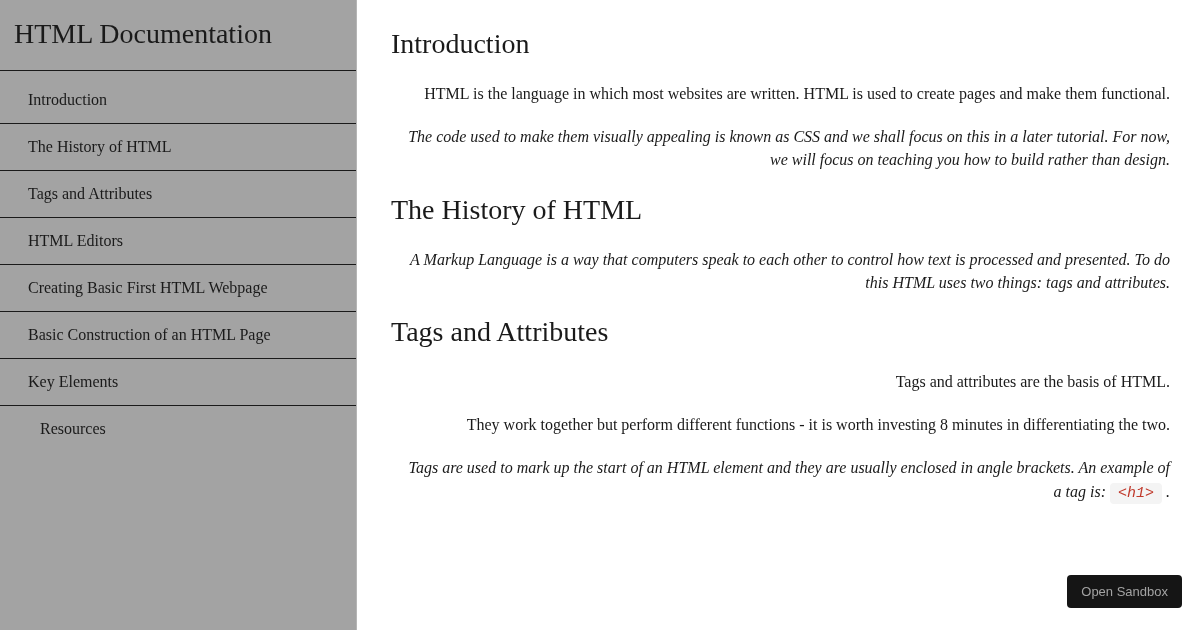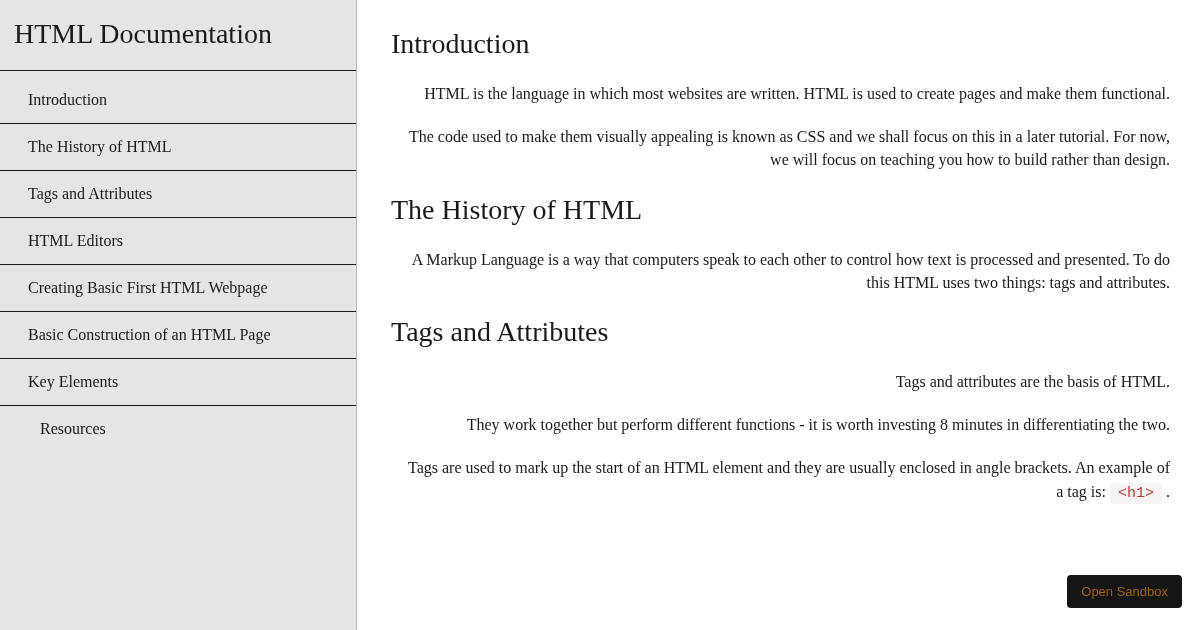--- a/index.html
+++ b/index.html
@@ -7,21 +7,21 @@
     width: 1200px;
     height: 630px;
     font-family: Georgia, 'Times New Roman', serif;
     color: #1a1a1a;
     background: #fff;
     overflow: hidden;
   }
   .layout { display: flex; width: 100%; height: 100%; }
   .sidebar {
     width: 357px;
-    background: #e5e5e5;
+    background: #a3a3a3;
     border-right: 1px solid #b5b5b5;
     padding: 12px 0 12px 0;
     flex-shrink: 0;
   }
   .sidebar-title {
     font-size: 28px;
     font-weight: 400;
     padding: 6px 14px 20px 14px;
     border-bottom: 1px solid #1a1a1a;
   }
@@ -47,36 +47,36 @@
     font-size: 28px;
     font-weight: 400;
     margin: 0 0 22px 0;
   }
   .section .body { padding-left: 14px; margin-bottom: 22px; text-align: right; }
   .section p {
     font-size: 16px;
     line-height: 1.45;
     margin-bottom: 20px;
   }
-  .section p:last-child { margin-bottom: 0; }
+  .section p:last-child { margin-bottom: 0; font-style: italic; }
   code.inline {
     font-family: "Courier New", monospace;
     color: #c0392b;
     background: #f4f4f4;
     padding: 2px 8px;
     border-radius: 4px;
     font-size: 15px;
   }
 
   .sandbox-btn {
     position: absolute;
     right: 18px;
     bottom: 22px;
     background: #151515;
-    color: #a16207;
+    color: #a3a3a3;
     font-family: -apple-system, Helvetica, Arial, sans-serif;
     font-size: 13px;
     padding: 9px 14px;
     border-radius: 4px;
     border: none;
     cursor: pointer;
   }
 </style>
 </head>
 <body>

